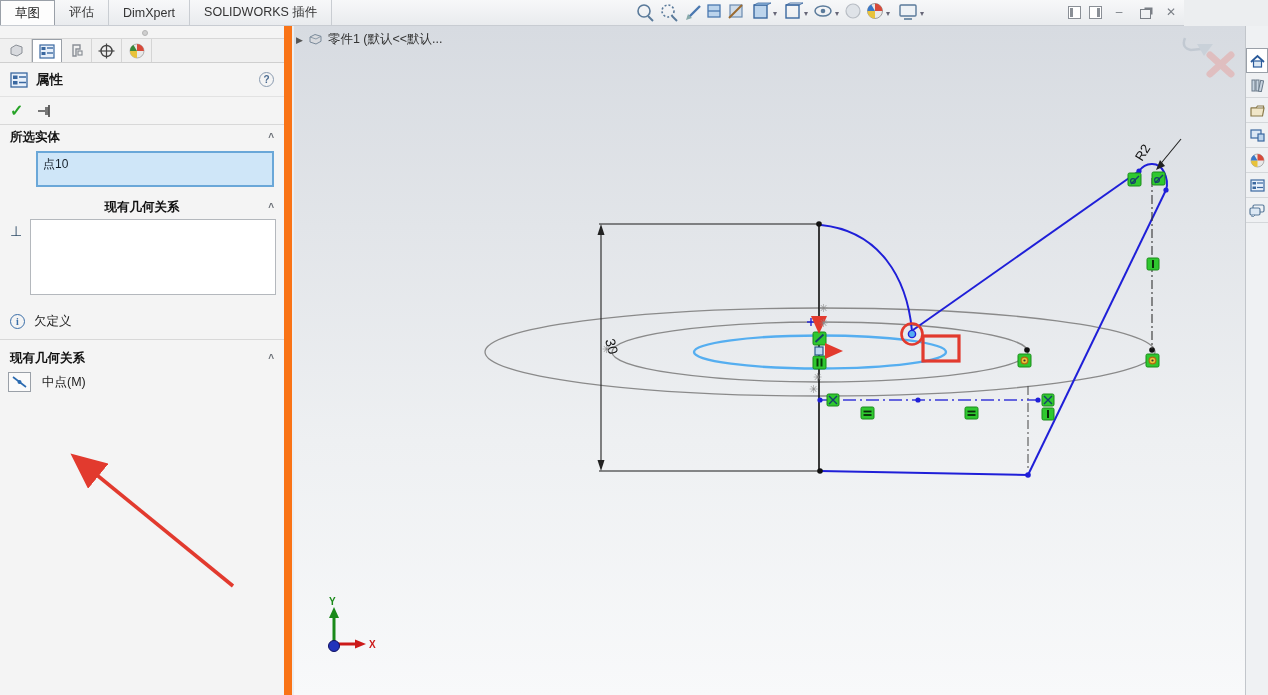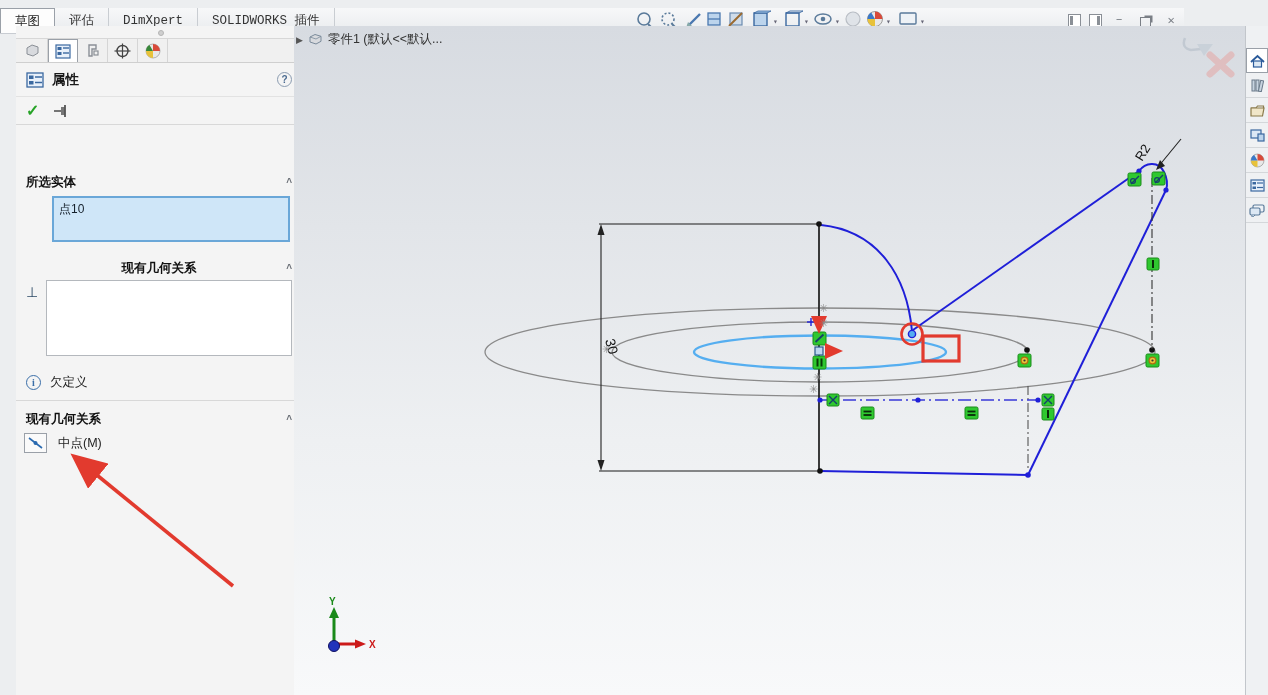--- a/index.html
+++ b/index.html
@@ -1,58 +1,58 @@
 <!DOCTYPE html>
 <html><head>
 <meta charset="utf-8">
 <style>
   * { margin:0; padding:0; box-sizing:border-box; }
   html,body { width:1268px; height:695px; overflow:hidden;
     font-family:"Liberation Sans", sans-serif; background:#eceef0; }
 
   
-  .topbar { position:absolute; left:0; top:8px; width:1184px; height:26px;
-    background:linear-gradient(#f7f8f9,#e9ebee); border-bottom:1px solid #c8ccd2;font-family:Liberation Mono, monospace; }
+  .topbar { position:absolute; left:0; top:0; width:1184px; height:26px;
+    background:linear-gradient(#f7f8f9,#e9ebee); border-bottom:1px solid #c8ccd2; }
   .menutabs { position:absolute; left:0; top:0; height:25px; display:flex; }
   .mtab { height:25px; padding:0 14px; font-size:12.5px; color:#333;
     display:flex; align-items:center; border-right:1px solid #c9cdd2;
     background:transparent; cursor:default; white-space:nowrap; }
   .mtab.active { background:#fdfdfd; border:1px solid #9aa0a8; border-bottom:none; color:#222; }
   .hud { position:absolute; left:632px; top:0; }
   .wctl { position:absolute; right:4px; top:3px; display:flex; gap:8px; align-items:center; }
   .wbtn { width:18px; height:18px; display:flex; align-items:center; justify-content:center;
     color:#7a7f86; font-size:12px; }
   .paneicon { width:13px; height:13px; border:1px solid #8a8f96; position:relative; background:#fff; }
   .paneicon::after { content:""; position:absolute; top:1px; bottom:1px; width:3px; background:#8a8f96; }
   .paneicon.l::after { left:1px; } .paneicon.r::after { right:1px; }
   .restore { width:11px; height:10px; border:1.5px solid #7a7f86; box-shadow:3px -3px 0 -1.5px #7a7f86; margin-top:3px; }
 
   
-  .panel { position:absolute; left:16px; top:26px; width:292px; height:669px;
-    background:#f4f4f4; border-right:6px solid #f97316; }
+  .panel { position:absolute; left:0; top:26px; width:292px; height:669px;
+    background:#f4f4f4; border-right:8px solid #f97316; }
   .pm-strip { position:relative; height:13px; border-bottom:1px solid #d7d7d7; }
   .pm-strip .knob { position:absolute; left:142px; top:4px; width:6px; height:6px;
     border-radius:50%; background:#cfcfcf; border:1px solid #b5b5b5; }
   .pm-tabs { display:flex; padding-left:2px; height:24px; background:#f0f0f0; border-bottom:1px solid #cfcfcf;}
   .pm-tab { width:30px; height:23px; display:flex; align-items:center; justify-content:center;
     border-right:1px solid #d5d5d5; }
   .pm-tab.active { background:#ffffff; border:1px solid #9aa0a8; border-bottom:none; }
   .p-header { position:relative; height:34px; display:flex; align-items:center; padding:0 10px;
     border-bottom:1px solid #e2e2e2; }
   .p-header .ttl { font-size:13.5px; font-weight:bold; color:#1a1a1a; margin-left:8px; }
   .helpq { position:absolute; right:10px; width:15px; height:15px; border-radius:50%;
     border:1.5px solid #8a9bb0; color:#4a6a90; font-size:10px; font-weight:bold;
     display:flex; align-items:center; justify-content:center; }
   .p-actions { height:28px; display:flex; align-items:center; gap:14px; padding:0 10px;
     border-bottom:1px solid #d8d8d8; }
   .check { color:#27a327; font-size:16px; font-weight:bold; }
   .sec-h { position:relative; height:24px; display:flex; align-items:center; padding:0 10px;
-    font-size:12.5px; font-weight:bold; color:#111;margin-top:45px; }
+    font-size:12.5px; font-weight:bold; color:#111; }
   .chev { position:absolute; right:10px; color:#6a6f76; font-size:10px; }
-  .selbox { margin:2px 0 14px 36px; width:238px; height:46px; background:#cfe6f8;
+  .selbox { margin:2px 0 8px 36px; width:238px; height:36px; background:#cfe6f8;
     border:2px solid #6aa7d8; font-size:12px; color:#15202b; padding:2px 5px; line-height:1.55; }
   .relrow { display:flex; padding-left:10px; }
   .perp { width:20px; font-size:14px; color:#2c4a66; padding-top:4px; }
   .relbox { width:246px; height:76px; background:#fff; border:1px solid #b4b8bd; }
   .statusrow { display:flex; align-items:center; gap:9px; padding:10px 10px 9px 10px;
     border-bottom:1px solid #d8d8d8; font-size:12.5px; color:#222; }
   .info { width:15px; height:15px; border-radius:50%; border:1.5px solid #3a6ea8;
     color:#3a6ea8; font-size:10px; font-weight:bold; font-family:"Liberation Serif",serif;
     display:flex; align-items:center; justify-content:center; }
   .addbtn { display:flex; align-items:center; gap:11px; padding:2px 8px; height:24px; }

